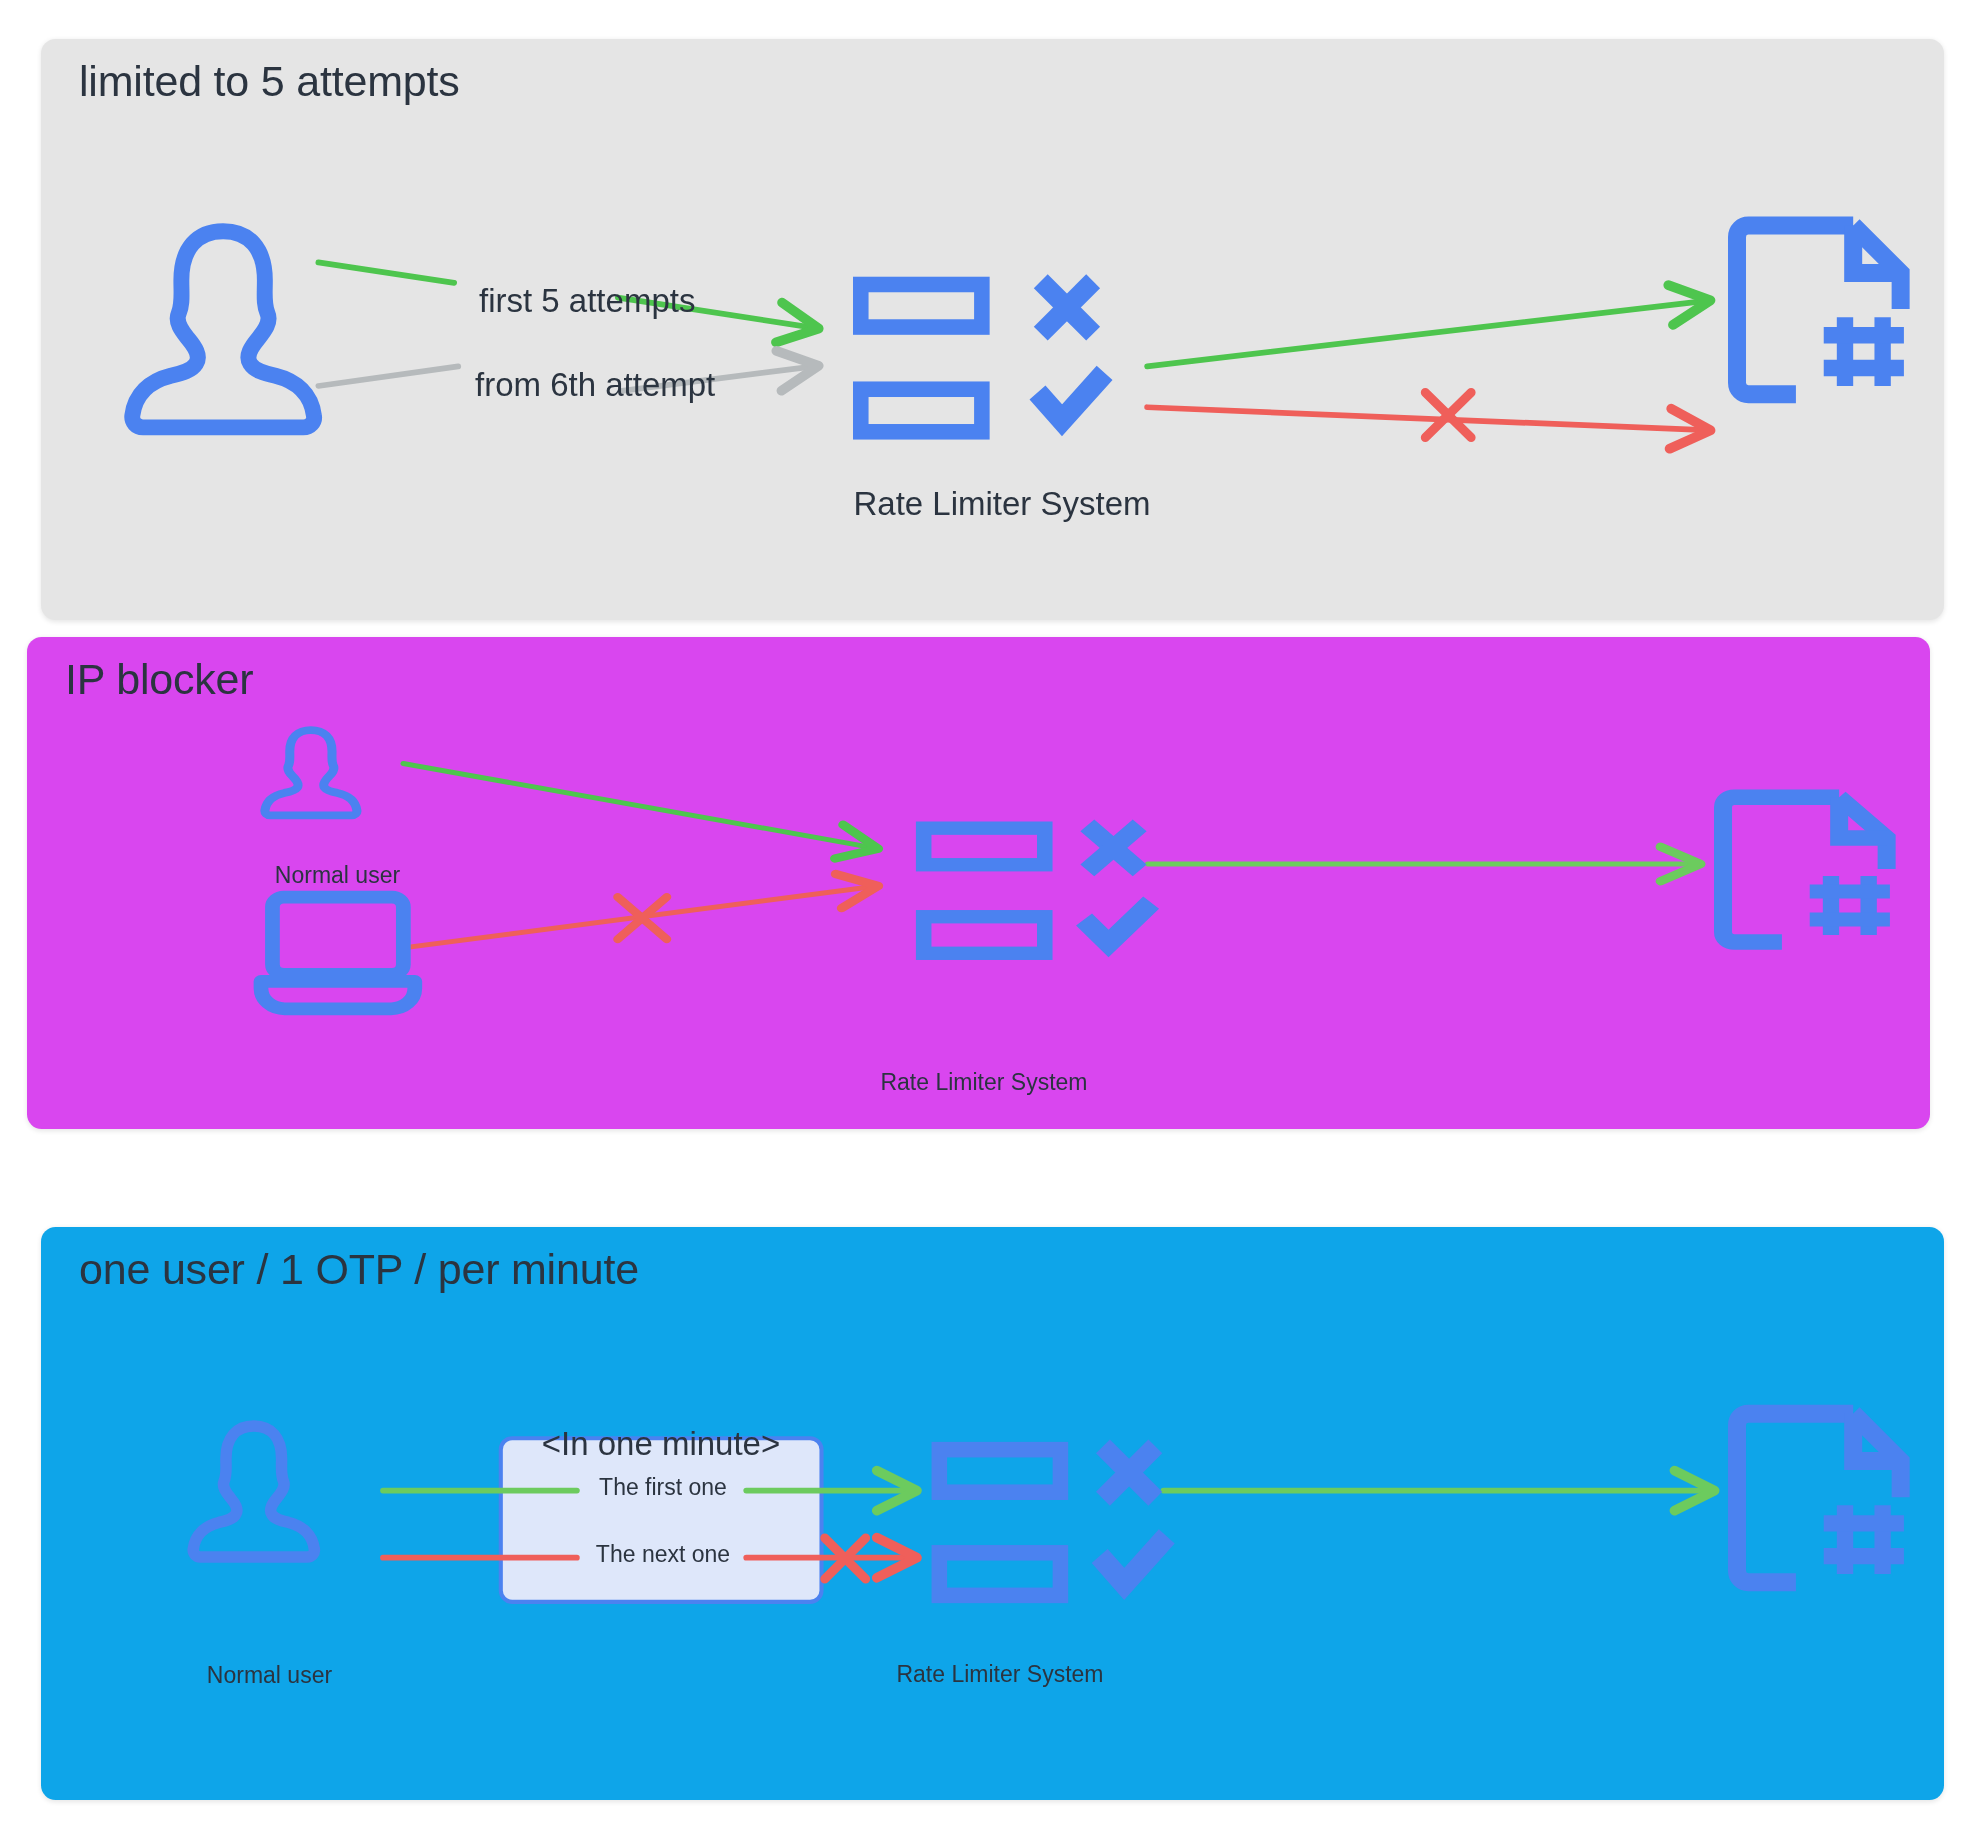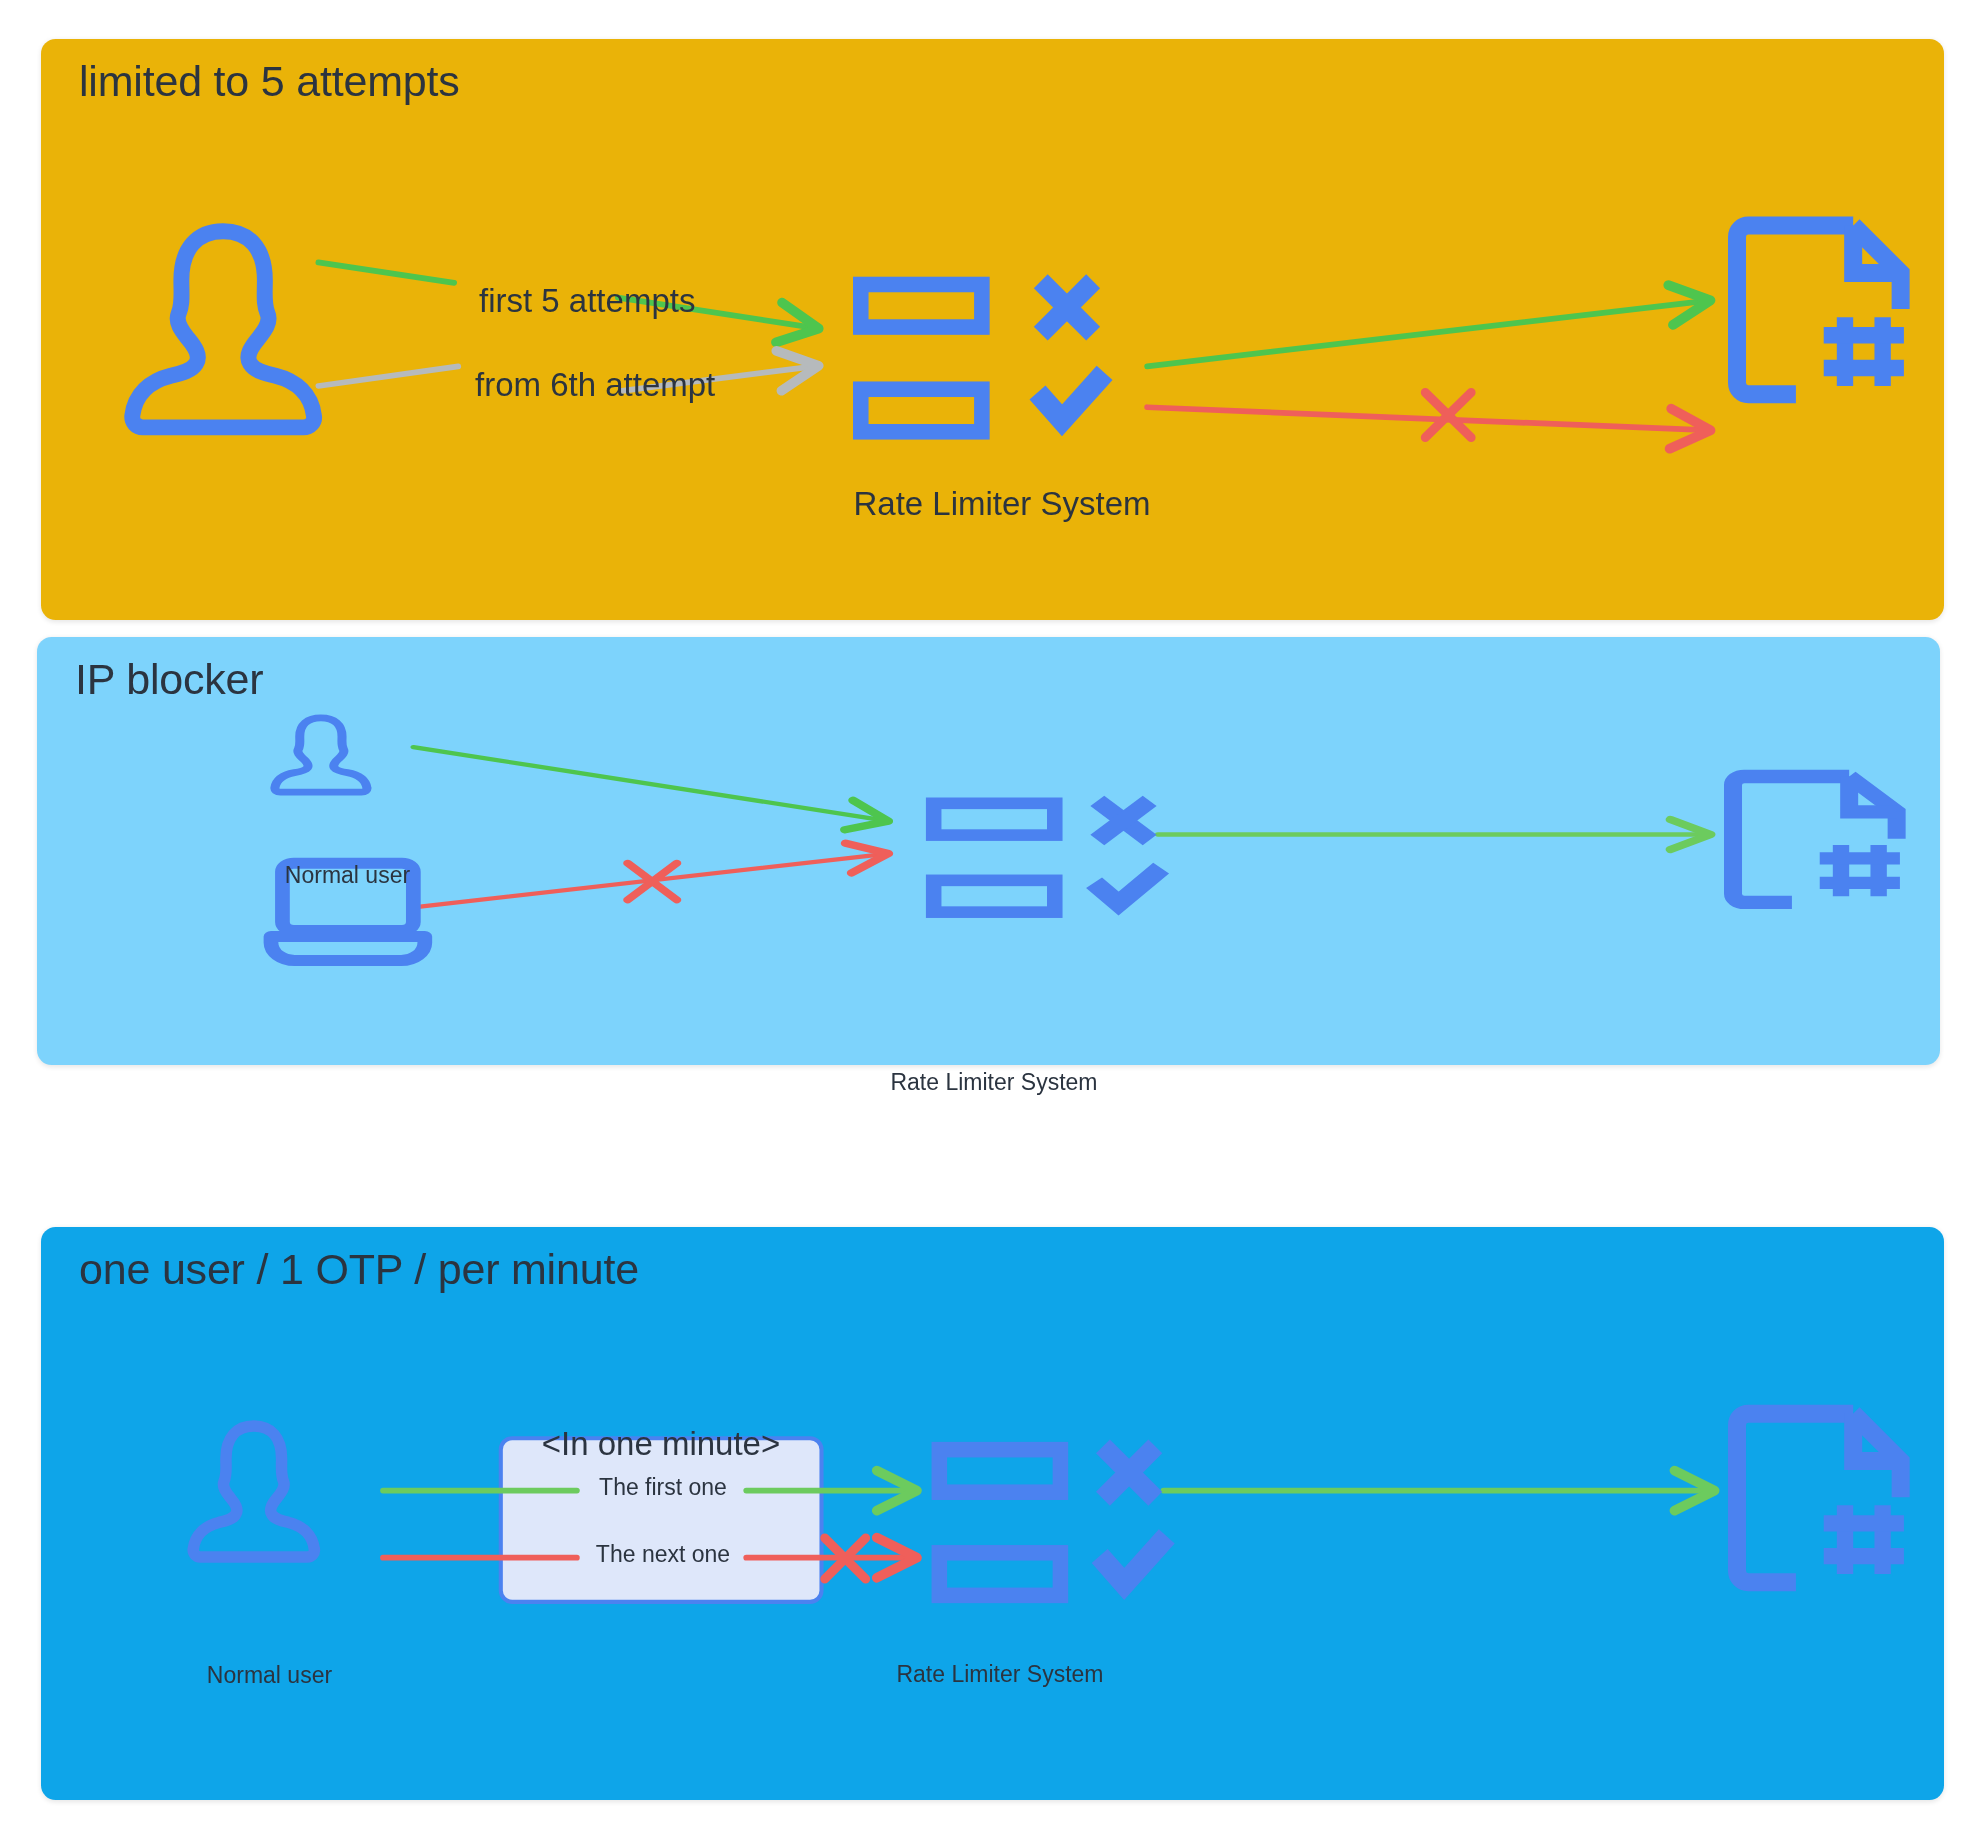--- a/index.html
+++ b/index.html
@@ -16,25 +16,25 @@
     overflow: hidden;
   }
   .panel {
     position: absolute;
     border-radius: 14.7px;
     box-shadow: 0 1.6px 4.9px rgba(0,0,0,0.10);
     box-sizing: border-box;
   }
   #panel-1 {
     left: 41px; top: 39px; width: 1903px; height: 581px;
-    background: #eab308;
+    background: #e5e5e5;
   }
   #panel-2 {
-    left: 37px; top: 637px; width: 1903px; height: 428px;
-    background: #7dd3fc;
+    left: 27px; top: 637px; width: 1903px; height: 492px;
+    background: #d946ef;
   }
   #panel-3 {
     left: 41px; top: 1227px; width: 1903px; height: 573px;
     background: #0ea5e9;
   }
   .panel-title {
     position: absolute;
     left: 38px;
     top: 18px;
     font-size: 43px;

